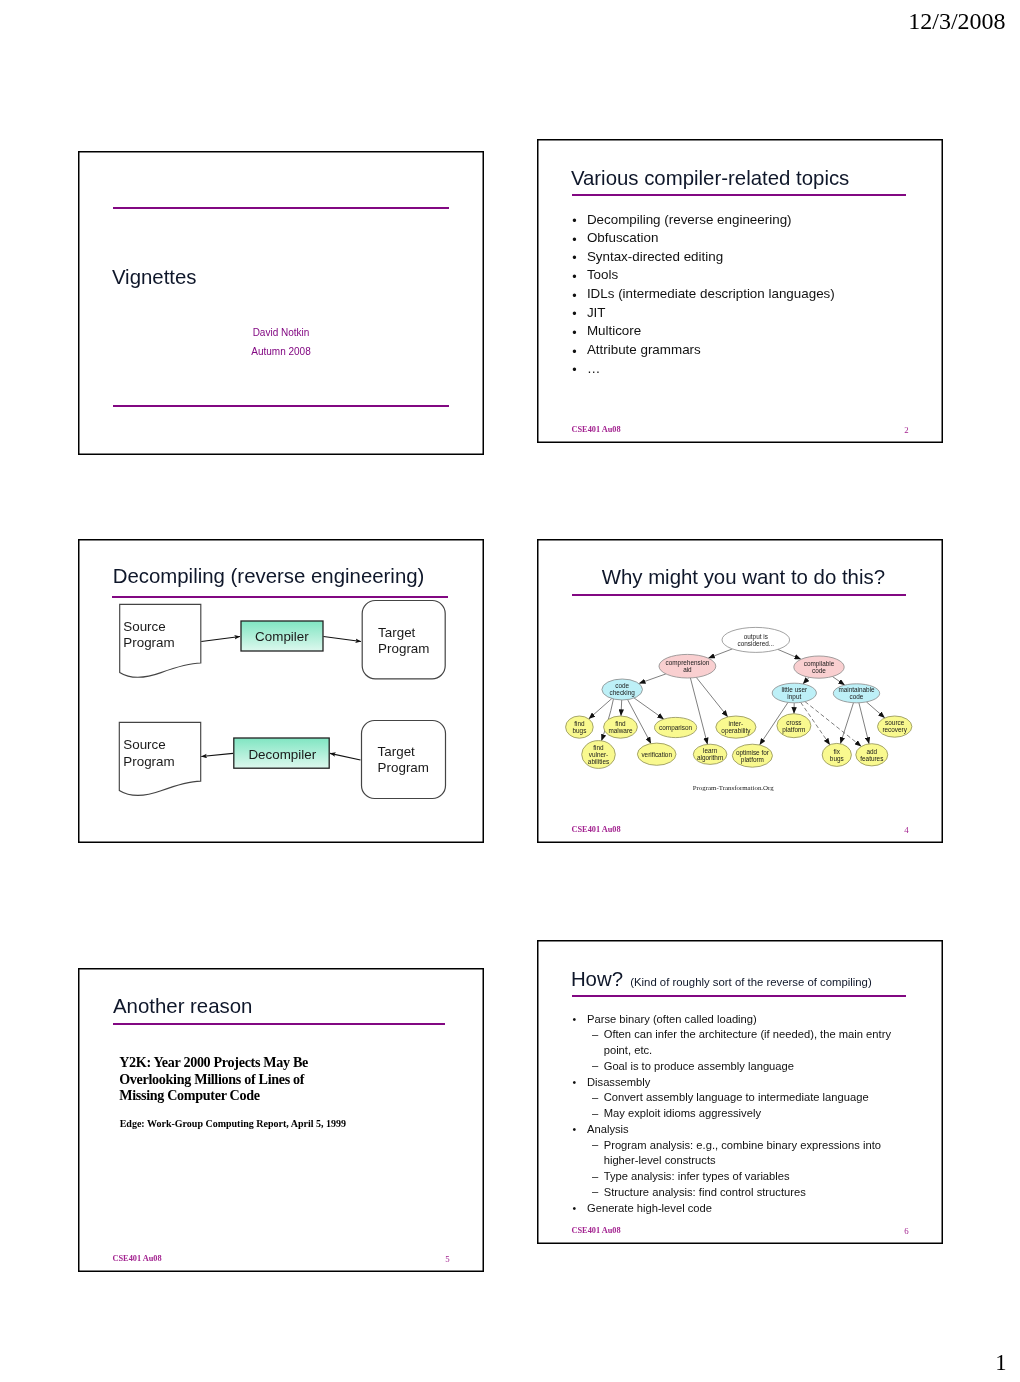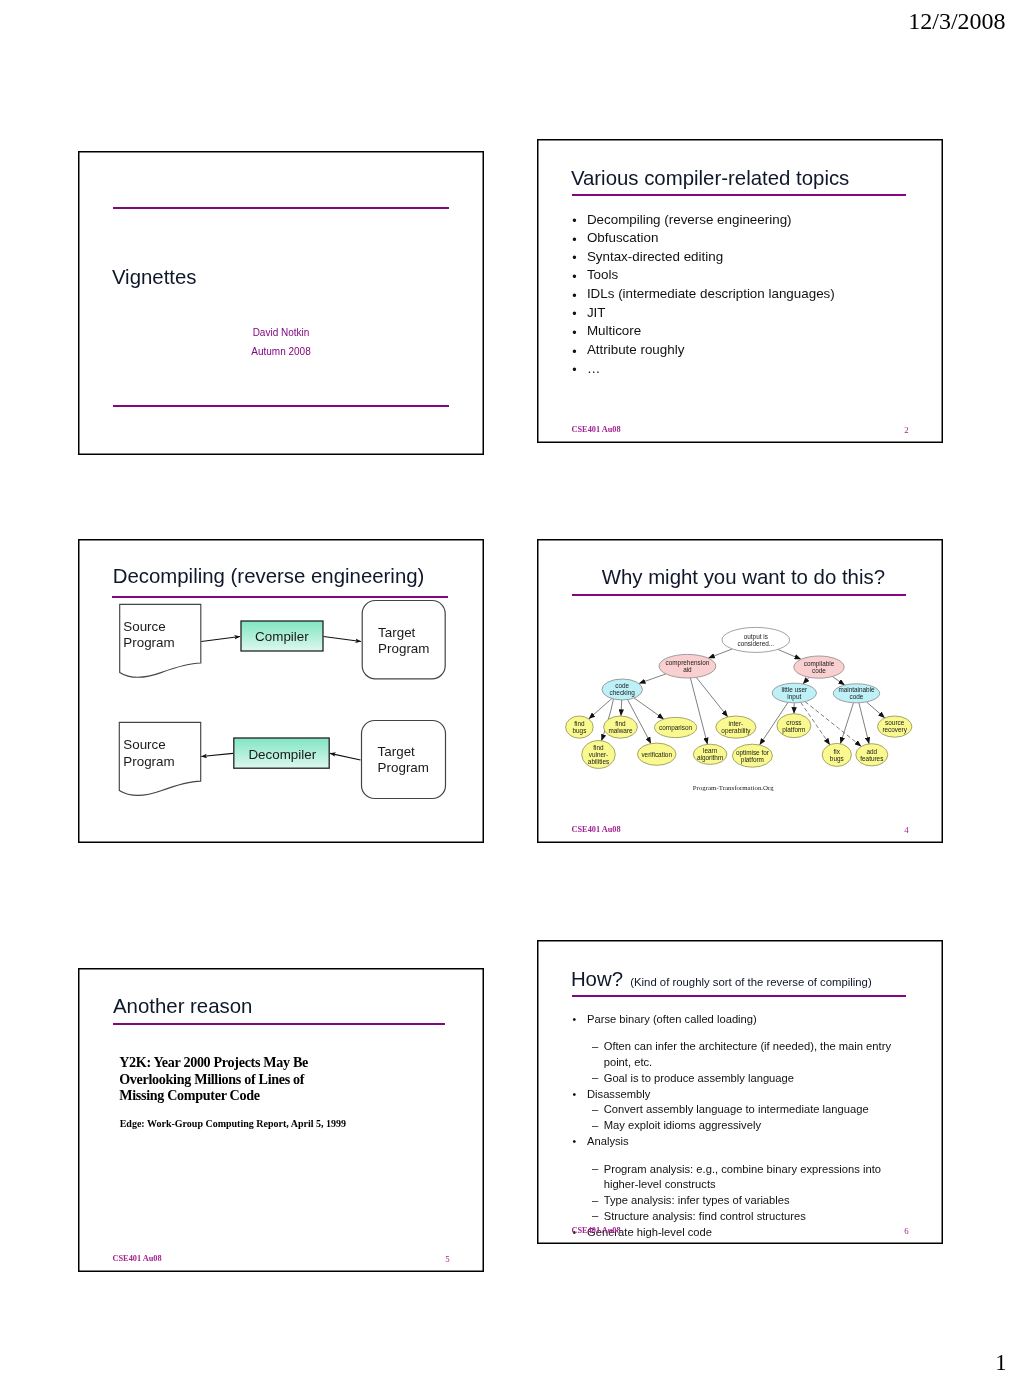--- a/index.html
+++ b/index.html
@@ -30,21 +30,21 @@
 
   .bullets{position:absolute;font-size:13.4px;line-height:18.64px;color:#111;}
   .bullets .li{position:relative;padding-left:16.2px;white-space:nowrap;}
   .bullets .li:before{content:"\2022";position:absolute;left:1.6px;top:1.6px;font-size:12.5px;}
   #s6-bullets{font-size:11.2px;line-height:15.77px;}
   #s6-bullets .li{padding-left:16.3px;}
   #s6-bullets .li:before{font-size:10.4px;left:1.7px;top:0.6px;}
   .bullets .li2{position:relative;padding-left:33px;font-size:11.2px;
                 line-height:15.77px;white-space:nowrap;}
   .bullets .li2:before{content:"\2013";position:absolute;left:21.3px;top:-0.5px;font-size:11.2px;}
-  .bullets .li2.wrap2{white-space:normal;width:298px;margin-top:12px;}
+  .bullets .li2.wrap2{white-space:normal;width:298px;}
   .headline{position:absolute;font-family:"Liberation Serif",serif;font-weight:bold;
             font-size:14.1px;line-height:16.6px;letter-spacing:-0.31px;color:#000;width:215px;}
   .srcline{position:absolute;font-family:"Liberation Serif",serif;font-weight:bold;
            font-size:10px;color:#000;white-space:nowrap;}
   .byline{position:absolute;text-align:center;font-size:10px;line-height:19.6px;color:#820882;}
   .gcaption{position:absolute;font-family:"Liberation Serif",serif;font-size:6.9px;
             color:#222;white-space:nowrap;}
   #graph-svg text{font-family:"Liberation Sans",sans-serif;font-size:6.4px;fill:#1a1a1a;
                   text-anchor:middle;-webkit-font-smoothing:antialiased;}
   #graph-edges path{fill:none;stroke:#555;stroke-width:0.75;}
@@ -73,21 +73,21 @@
   <div class="title" style="left:33.90px;top:29.15px;">Various compiler-related topics</div>
   <div class="titlerule" style="left:34.70px;top:55.10px;width:334.4px;"></div>
   <div class="bullets" id="s2-bullets" style="left:33.70px;top:71.50px;">
       <div class="li">Decompiling (reverse engineering)</div>
       <div class="li">Obfuscation</div>
       <div class="li">Syntax-directed editing</div>
       <div class="li">Tools</div>
       <div class="li">IDLs (intermediate description languages)</div>
       <div class="li">JIT</div>
       <div class="li">Multicore</div>
-      <div class="li">Attribute roughly</div>
+      <div class="li">Attribute grammars</div>
       <div class="li">…</div>
     </div>
   <div class="footer" style="left:34.50px;top:285.90px;">CSE401 Au08</div>
   <div class="pnum" style="left:367.30px;top:285.90px;">2</div>
 </div>
 
 <div class="slide s3">
   <div class="title" style="left:34.70px;top:26.90px;">Decompiling (reverse engineering)</div>
   <div class="titlerule" style="left:33.70px;top:56.70px;width:336px;"></div>
   <svg class="diagram" width="406" height="304" viewBox="0 0 406 304" style="position:absolute;left:0.70px;top:0.70px;">

